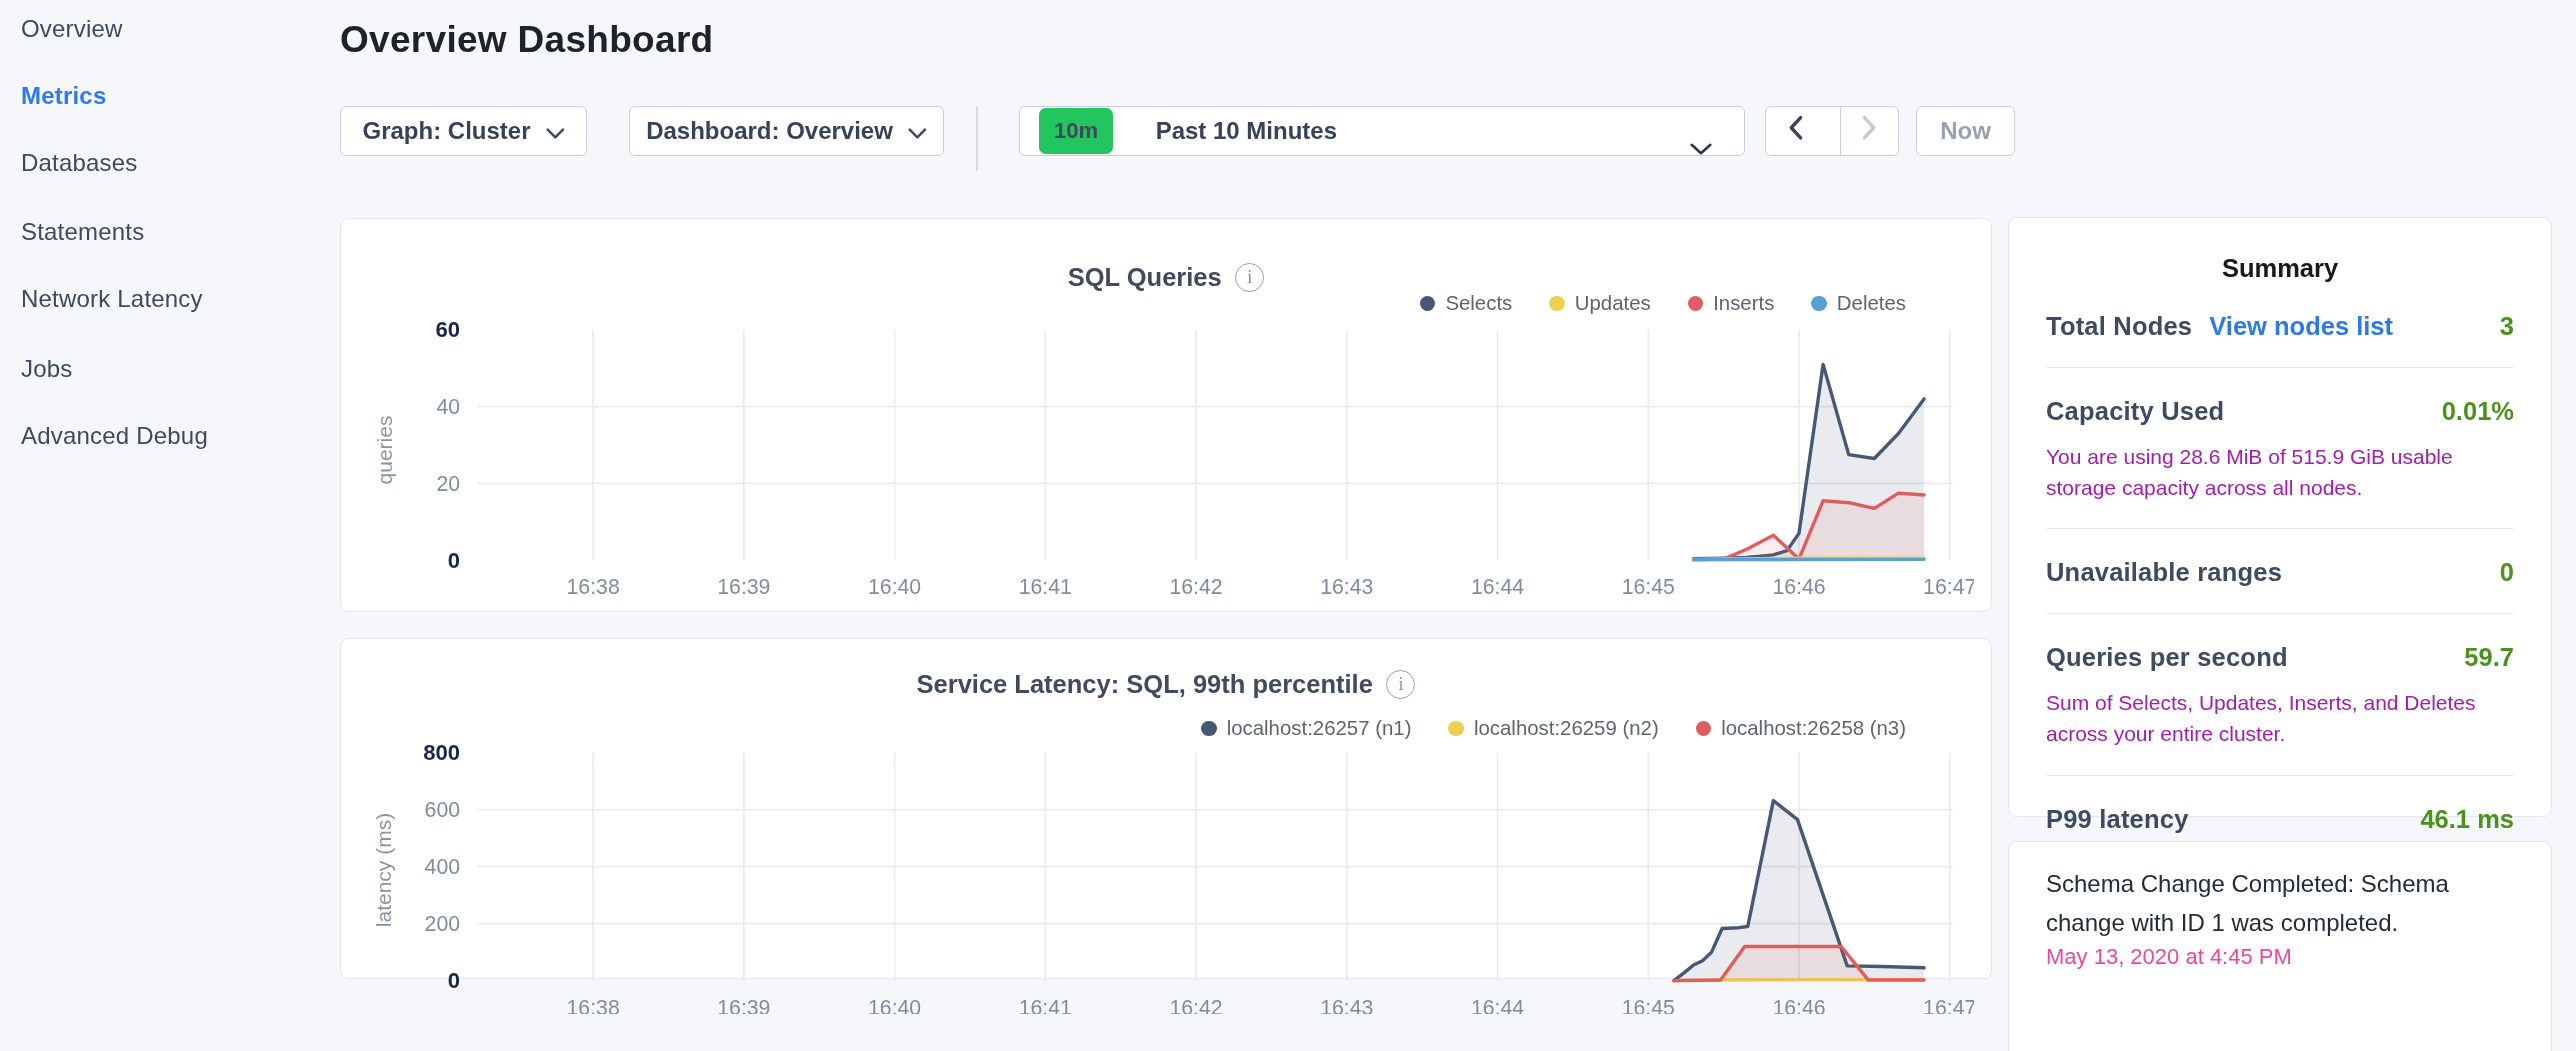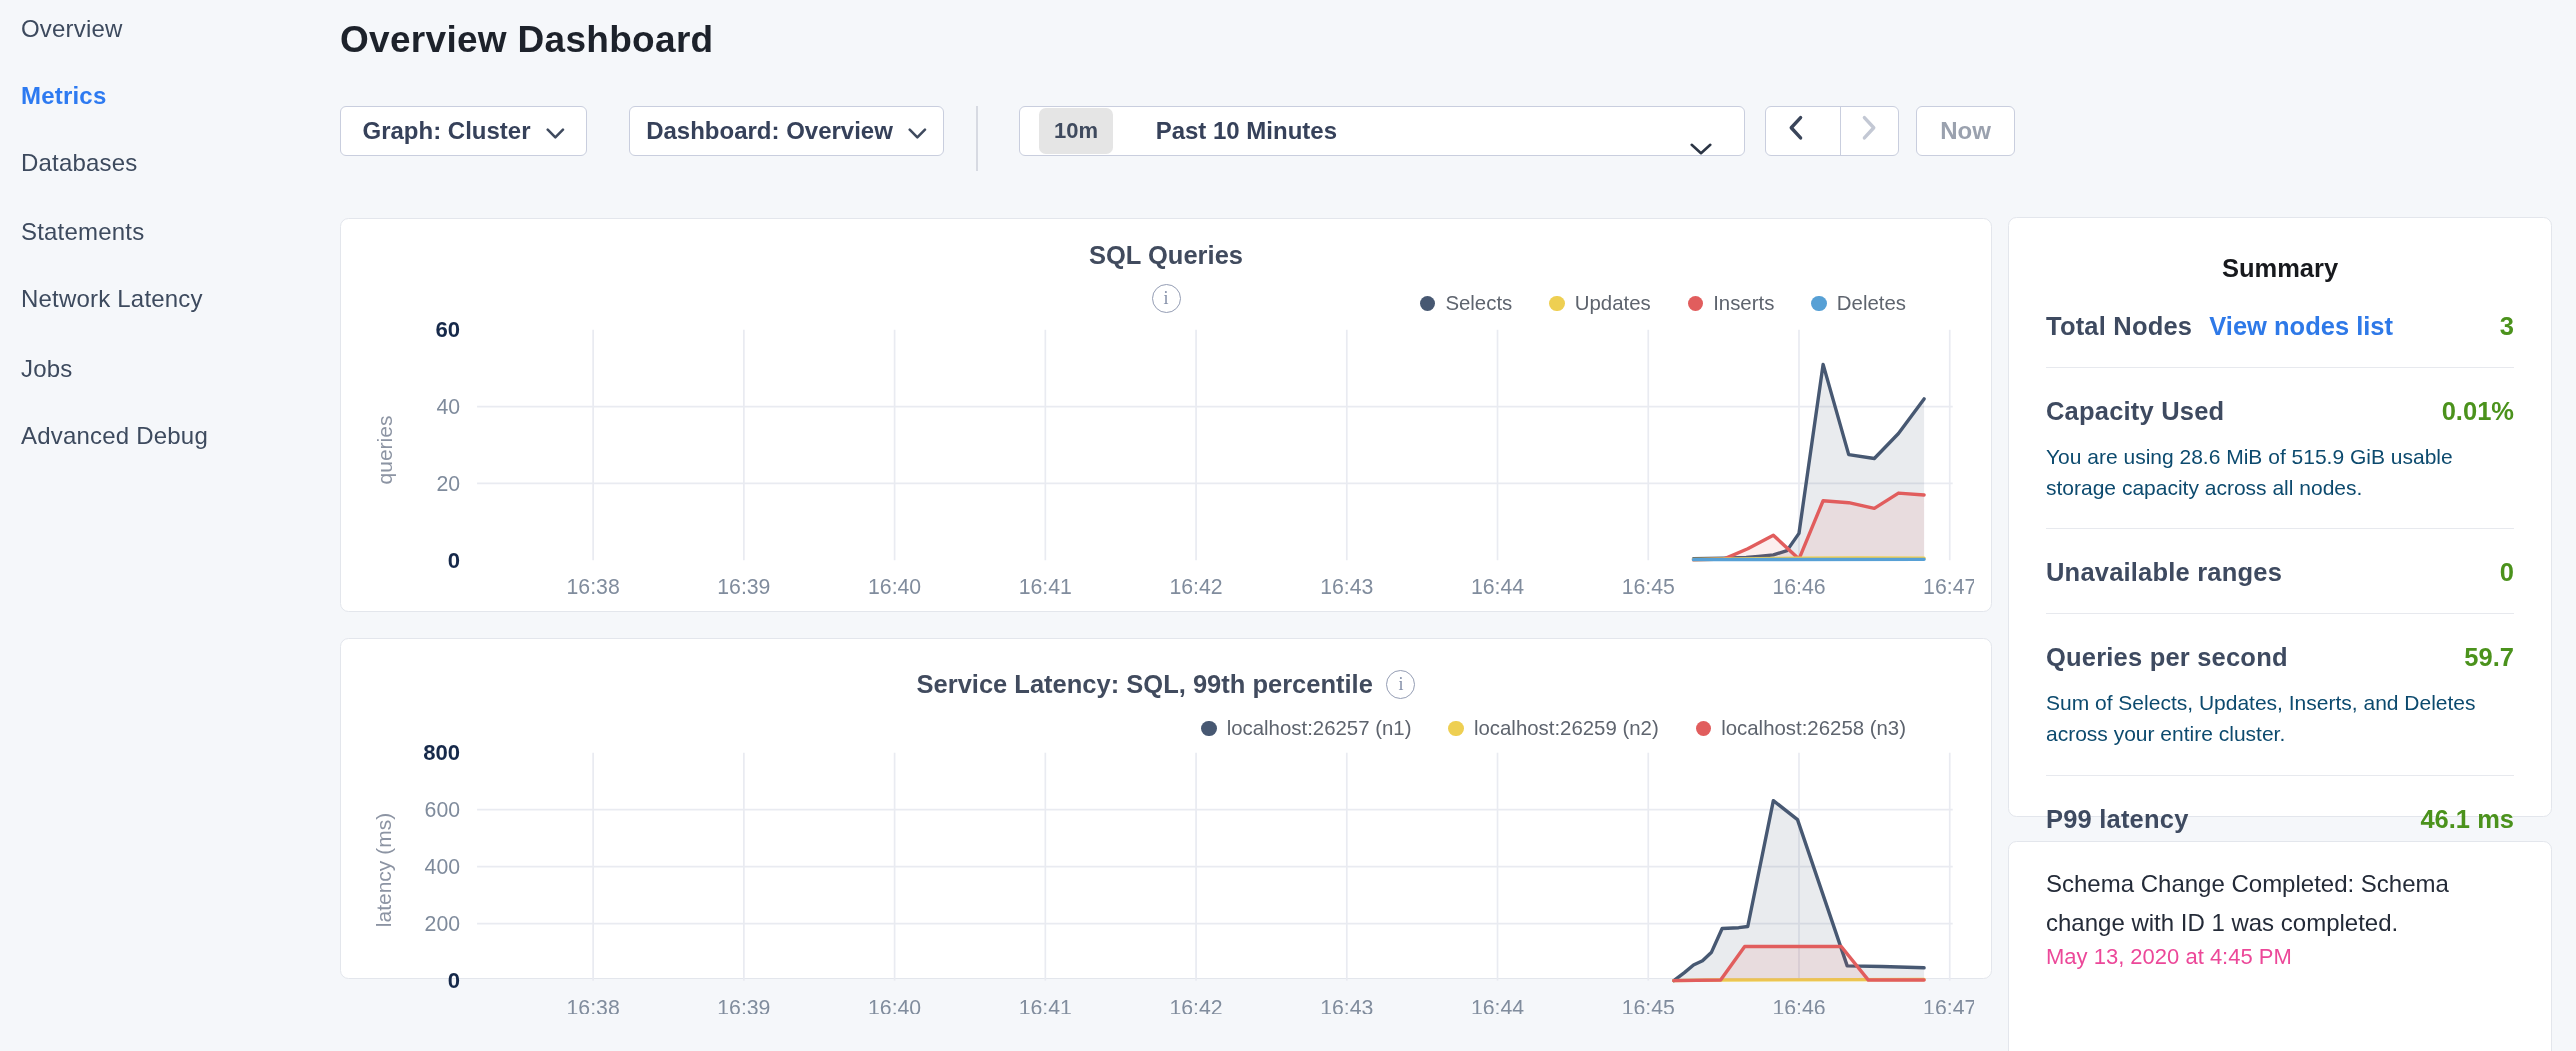--- a/index.html
+++ b/index.html
@@ -25,40 +25,40 @@
     position:absolute; top:106px; height:50px; background:#fff;
     border:1.7px solid #c9cede; border-radius:6px;
     display:flex; align-items:center; justify-content:center; gap:15.3px;
     font-size:24px; font-weight:bold; color:#36415a; cursor:pointer;
   }
   .toolbar-divider {
     position:absolute; top:106px; left:976px; width:1.7px; height:65px; background:#d7dae2;
   }
   .timepicker { justify-content:flex-start; padding:0 31px 0 18.7px; }
   .time-badge {
-    background:#e5e5e5; color:#3f4a5e; border-radius:6.8px;
+    background:#22c55e; color:#3f4a5e; border-radius:6.8px;
     font-size:22px; font-weight:bold; padding:10.2px 15.3px; margin-right:27px;
   }
   .timepicker .chev { position:absolute; right:32px; top:27px; }
   .arrow-group { padding:0; overflow:hidden; }
   .arrow-cell { width:66px; height:100%; display:flex; align-items:center; justify-content:center; cursor:pointer; }
   .arrow-cell + .arrow-cell { border-left:1.7px solid #c9cede; }
   .btn-now { color:#9aa1ae; }
   
   .card {
     position:absolute; background:#fff; border:1.7px solid #e3e6ec; border-radius:8.5px;
   }
   #chart-card-1 { left:340px; top:218px; width:1652px; height:394px; }
   #chart-card-2 { left:340px; top:638px; width:1652px; height:341px; }
   #summary-card { left:2008px; top:217px; width:544px; height:600px; }
   #events-card  { left:2008px; top:841px; width:544px; height:340px; }
   .chart-title-row {
     position:absolute; left:0; width:100%; display:flex; align-items:center; justify-content:center; gap:13.6px;
   }
-  #chart-card-1 .chart-title-row { top:22px;flex-direction:column; }
+  #chart-card-1 .chart-title-row { top:44px; }
   #chart-card-2 .chart-title-row { top:31px; }
   .chart-title { font-size:25.5px; font-weight:bold; color:#414b5e; }
   .info-icon {
     width:29px; height:29px; border:1.7px solid #949db4; border-radius:50%;
     color:#8590a9; font-size:18px; display:flex; align-items:center; justify-content:center;
     font-family:"Liberation Serif", serif;
   }
   .legend-row {
     position:absolute; right:85px; display:flex; gap:37px; align-items:center;
   }
@@ -81,21 +81,21 @@
     text-align:center; font-size:25.5px; font-weight:bold; color:#17191d;
     padding-top:36px;
   }
   .summary-body { padding:0 37px; }
   .sum-row { padding:29px 0 25.5px 0; }
   .sum-row + .sum-row { border-top:1.7px solid #e7e9ee; }
   .sum-line { display:flex; align-items:baseline; }
   .sum-label { font-size:25.5px; font-weight:bold; color:#3e4a60; letter-spacing:0.2px; }
   .sum-link { font-size:25.5px; font-weight:bold; color:#2e79e8; margin-left:17px; cursor:pointer; }
   .sum-value { margin-left:auto; font-size:25.5px; font-weight:bold; color:#4b921c; }
-  .sum-desc { font-size:21px; color:#0c4a6e; line-height:31px; margin-top:15.3px; max-width:459px; }
+  .sum-desc { font-size:21px; color:#a21caf; line-height:31px; margin-top:15.3px; max-width:459px; }
   
   .events-body { padding:22px 37px 0 37px; }
   .event-text { font-size:24px; color:#242b38; line-height:39px; }
   .event-time { font-size:22px; color:#ec4899; margin-top:2px; }
 </style>
 </head>
 <body>
 
 <nav>
   <div class="sidebar-item" style="top:14.5px">Overview</div>

